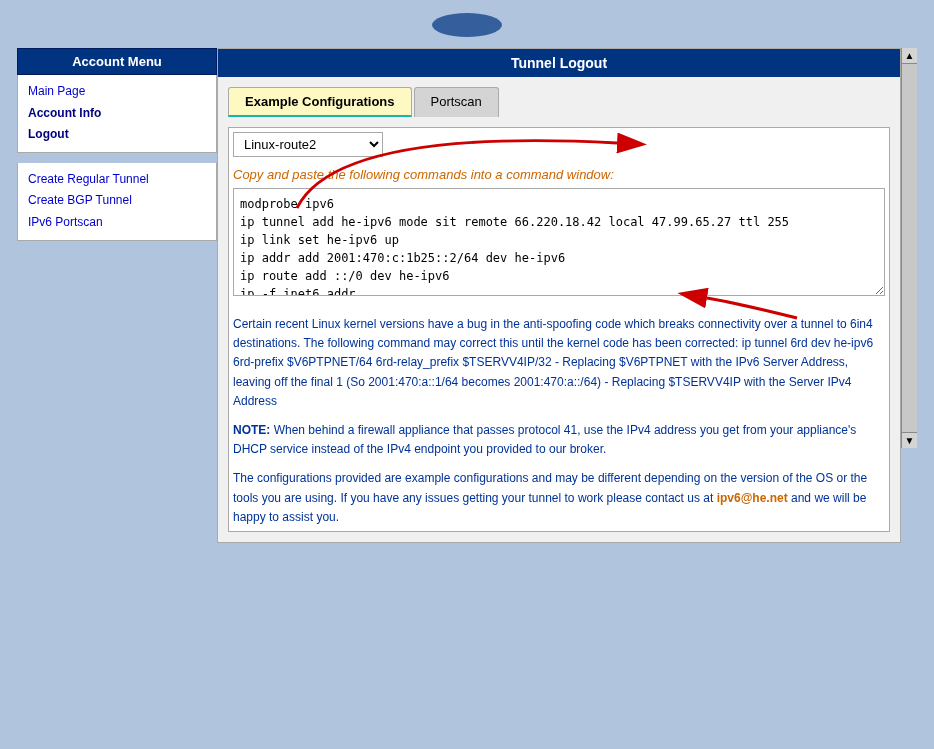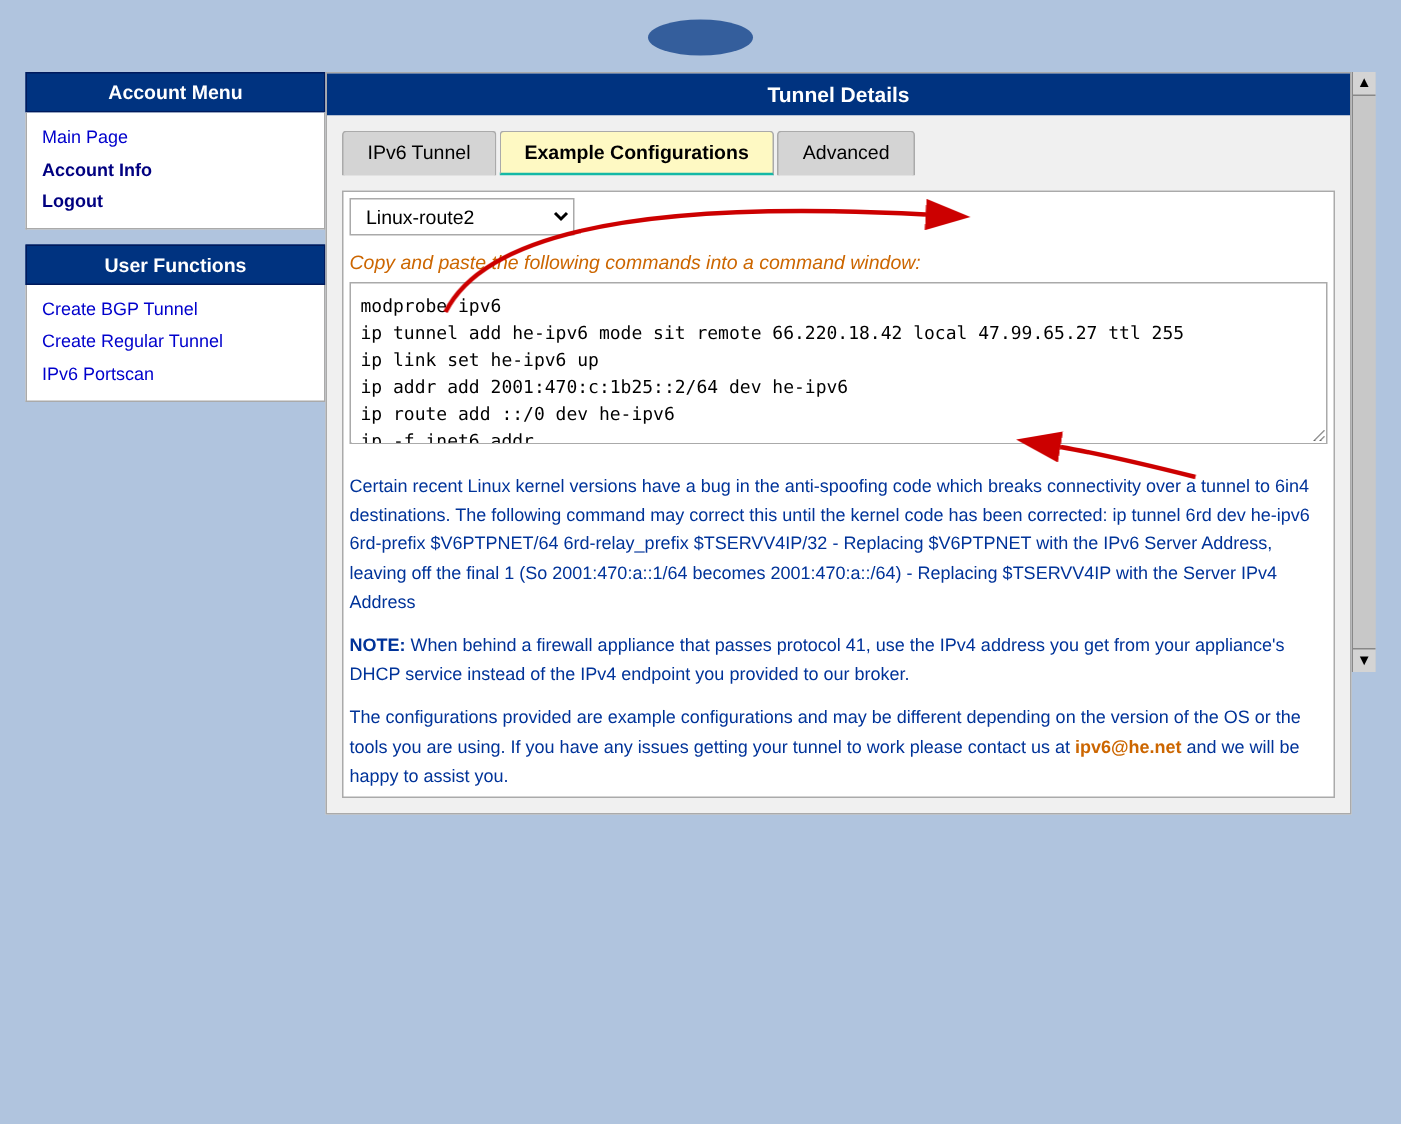--- a/index.html
+++ b/index.html
@@ -213,38 +213,36 @@
       <div class="sidebar-section">
         <div class="sidebar-header">Account Menu</div>
         <div class="sidebar-body">
           <a href="#">Main Page</a>
           <a href="#" class="bold-link" style="font-weight:bold;">Account Info</a>
           <a href="#" class="bold-link" style="font-weight:bold;">Logout</a>
         </div>
       </div>
 
       <div class="sidebar-section">
-        <div class="sidebar-header">User Functions</div>
         <div class="sidebar-body">
+          <a href="#">Create Regular Tunnel</a>
           <a href="#">Create BGP Tunnel</a>
-          <a href="#">Create Regular Tunnel</a>
           <a href="#">IPv6 Portscan</a>
         </div>
       </div>
     </div>
 
     <div class="panel-with-arrows" style="flex:1; position:relative;">
       <div class="main-panel">
-        <div class="panel-header">Tunnel Details</div>
+        <div class="panel-header">Tunnel Logout</div>
         <div class="panel-body">
 
           <div class="tabs">
-            <div class="tab">IPv6 Tunnel</div>
             <div class="tab active">Example Configurations</div>
-            <div class="tab">Advanced</div>
+            <div class="tab">Portscan</div>
           </div>
 
           <div class="content-area">
             
             <div class="dropdown-row">
               <select class="config-select">
                 <option>Linux-route2</option>
                 <option>Linux-ip6tunnel</option>
                 <option>FreeBSD</option>
                 <option>OpenBSD</option>

